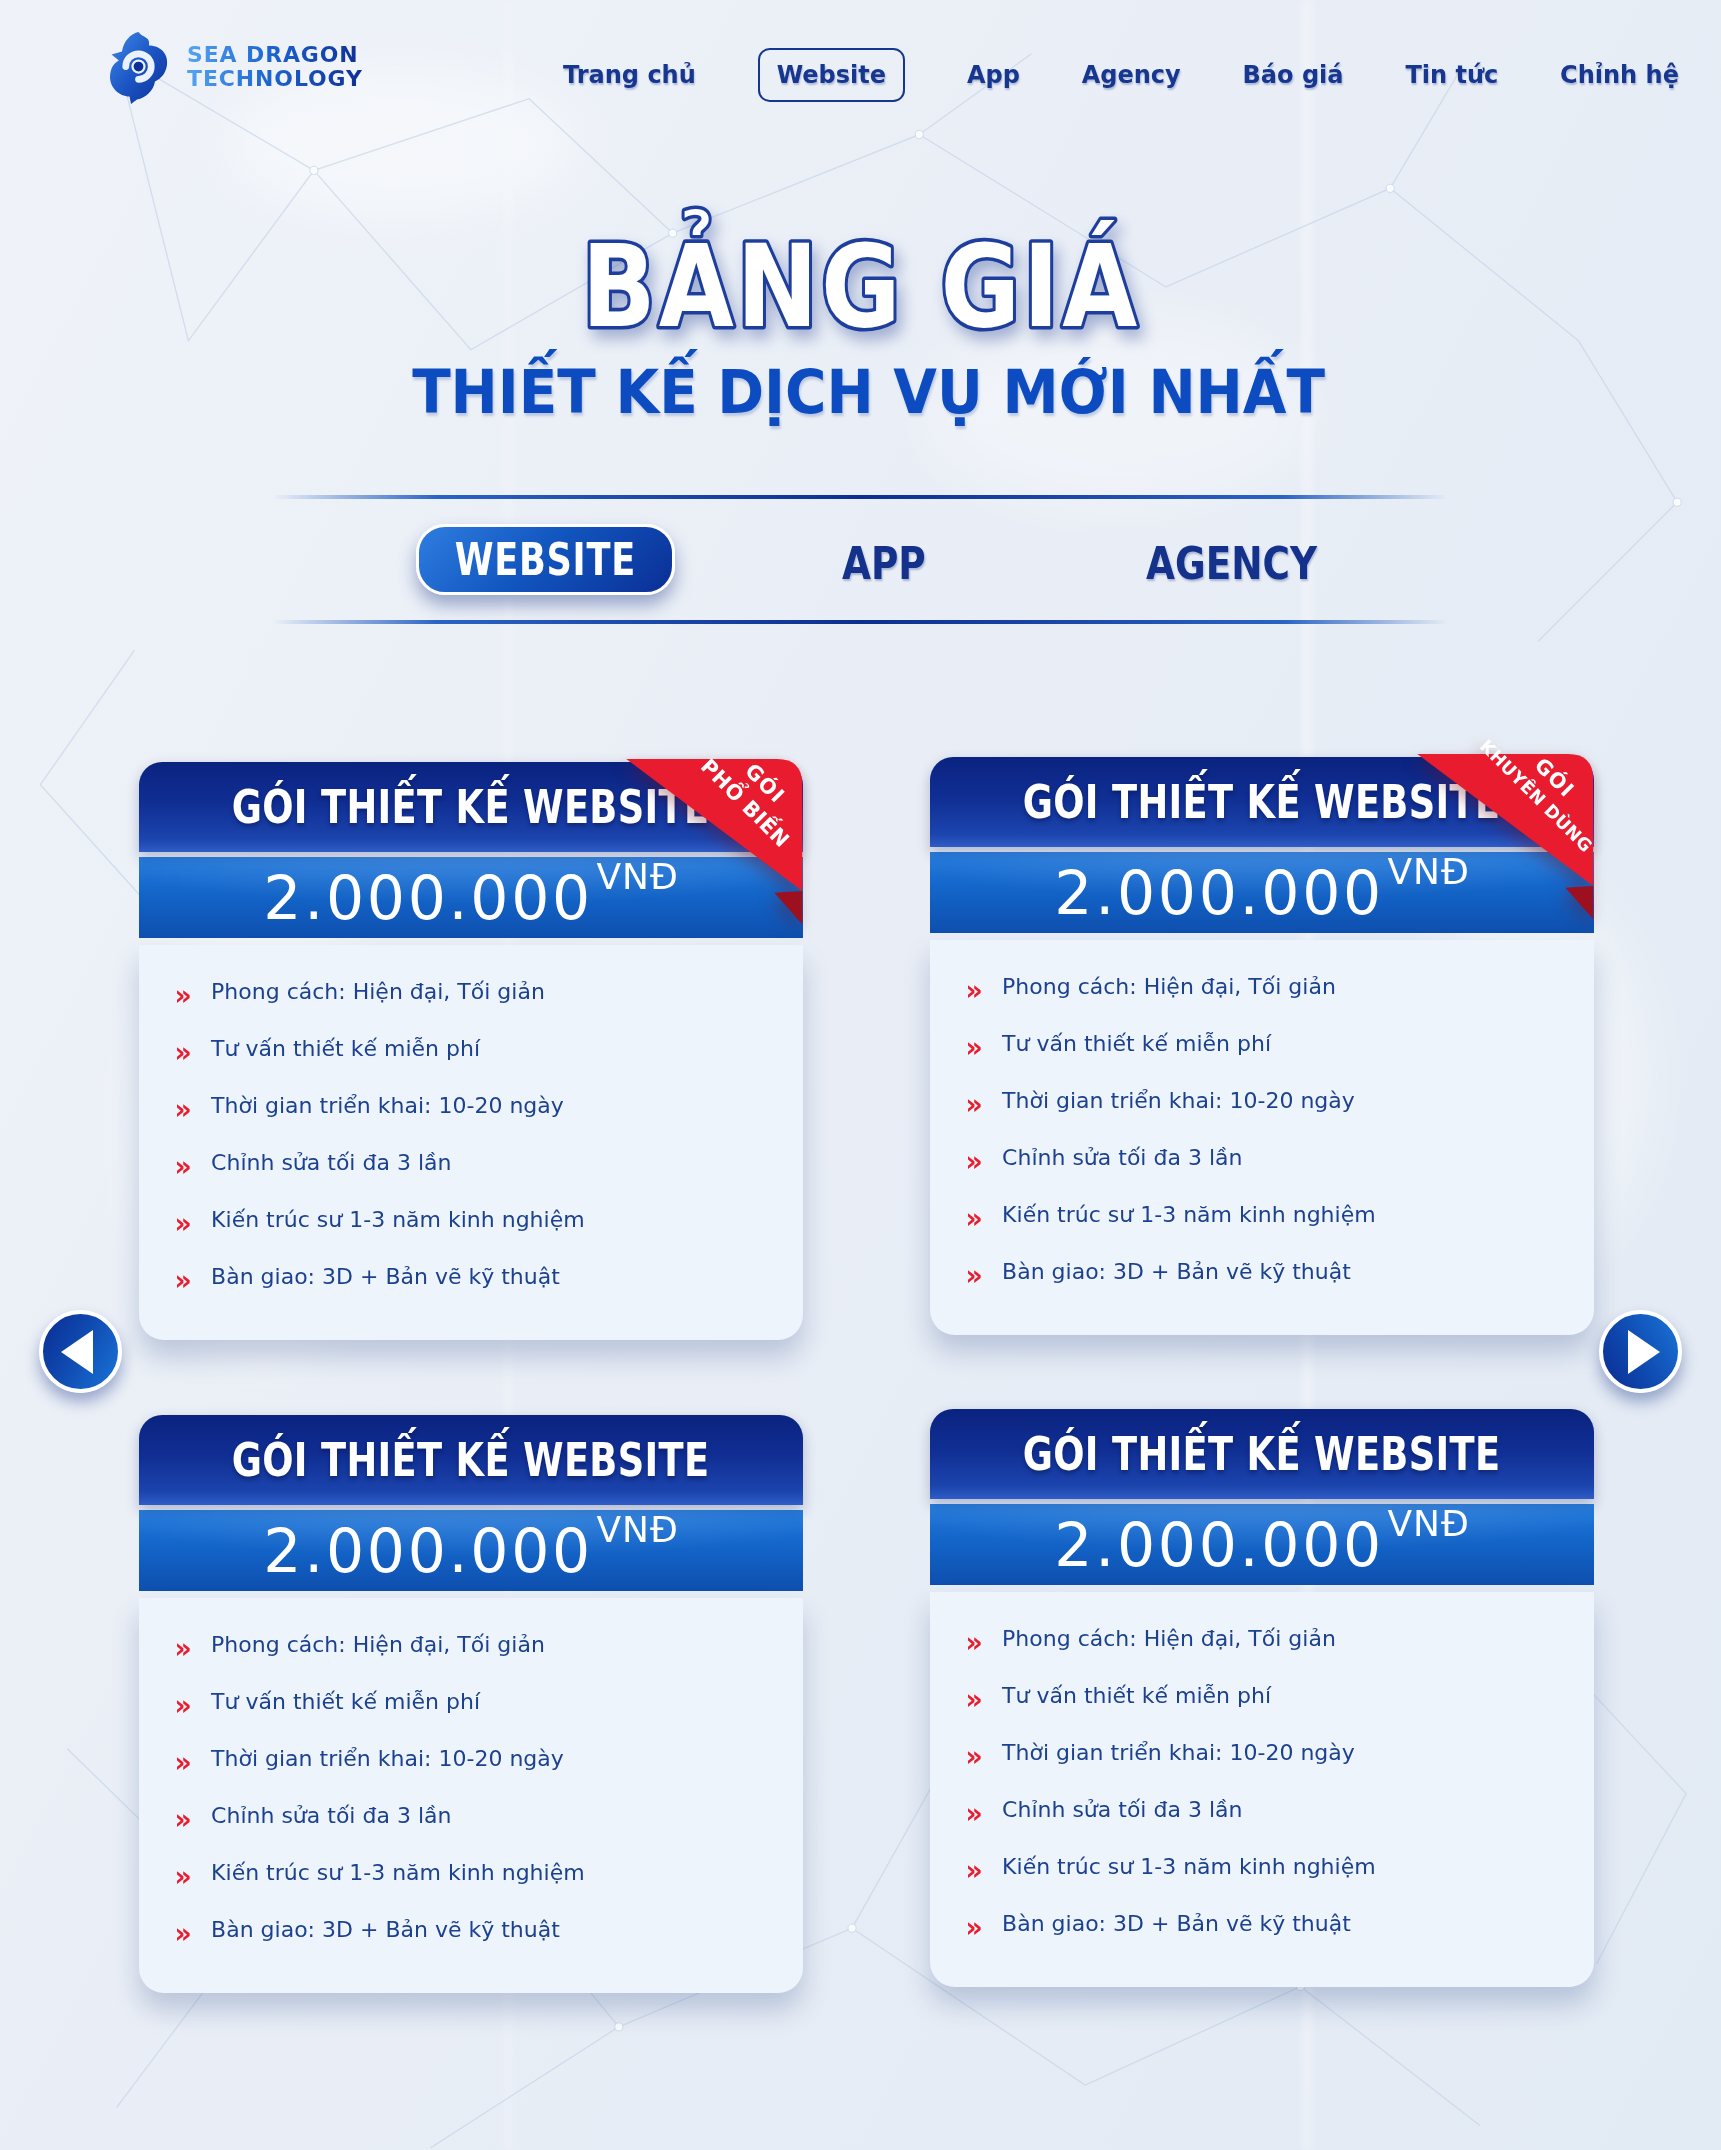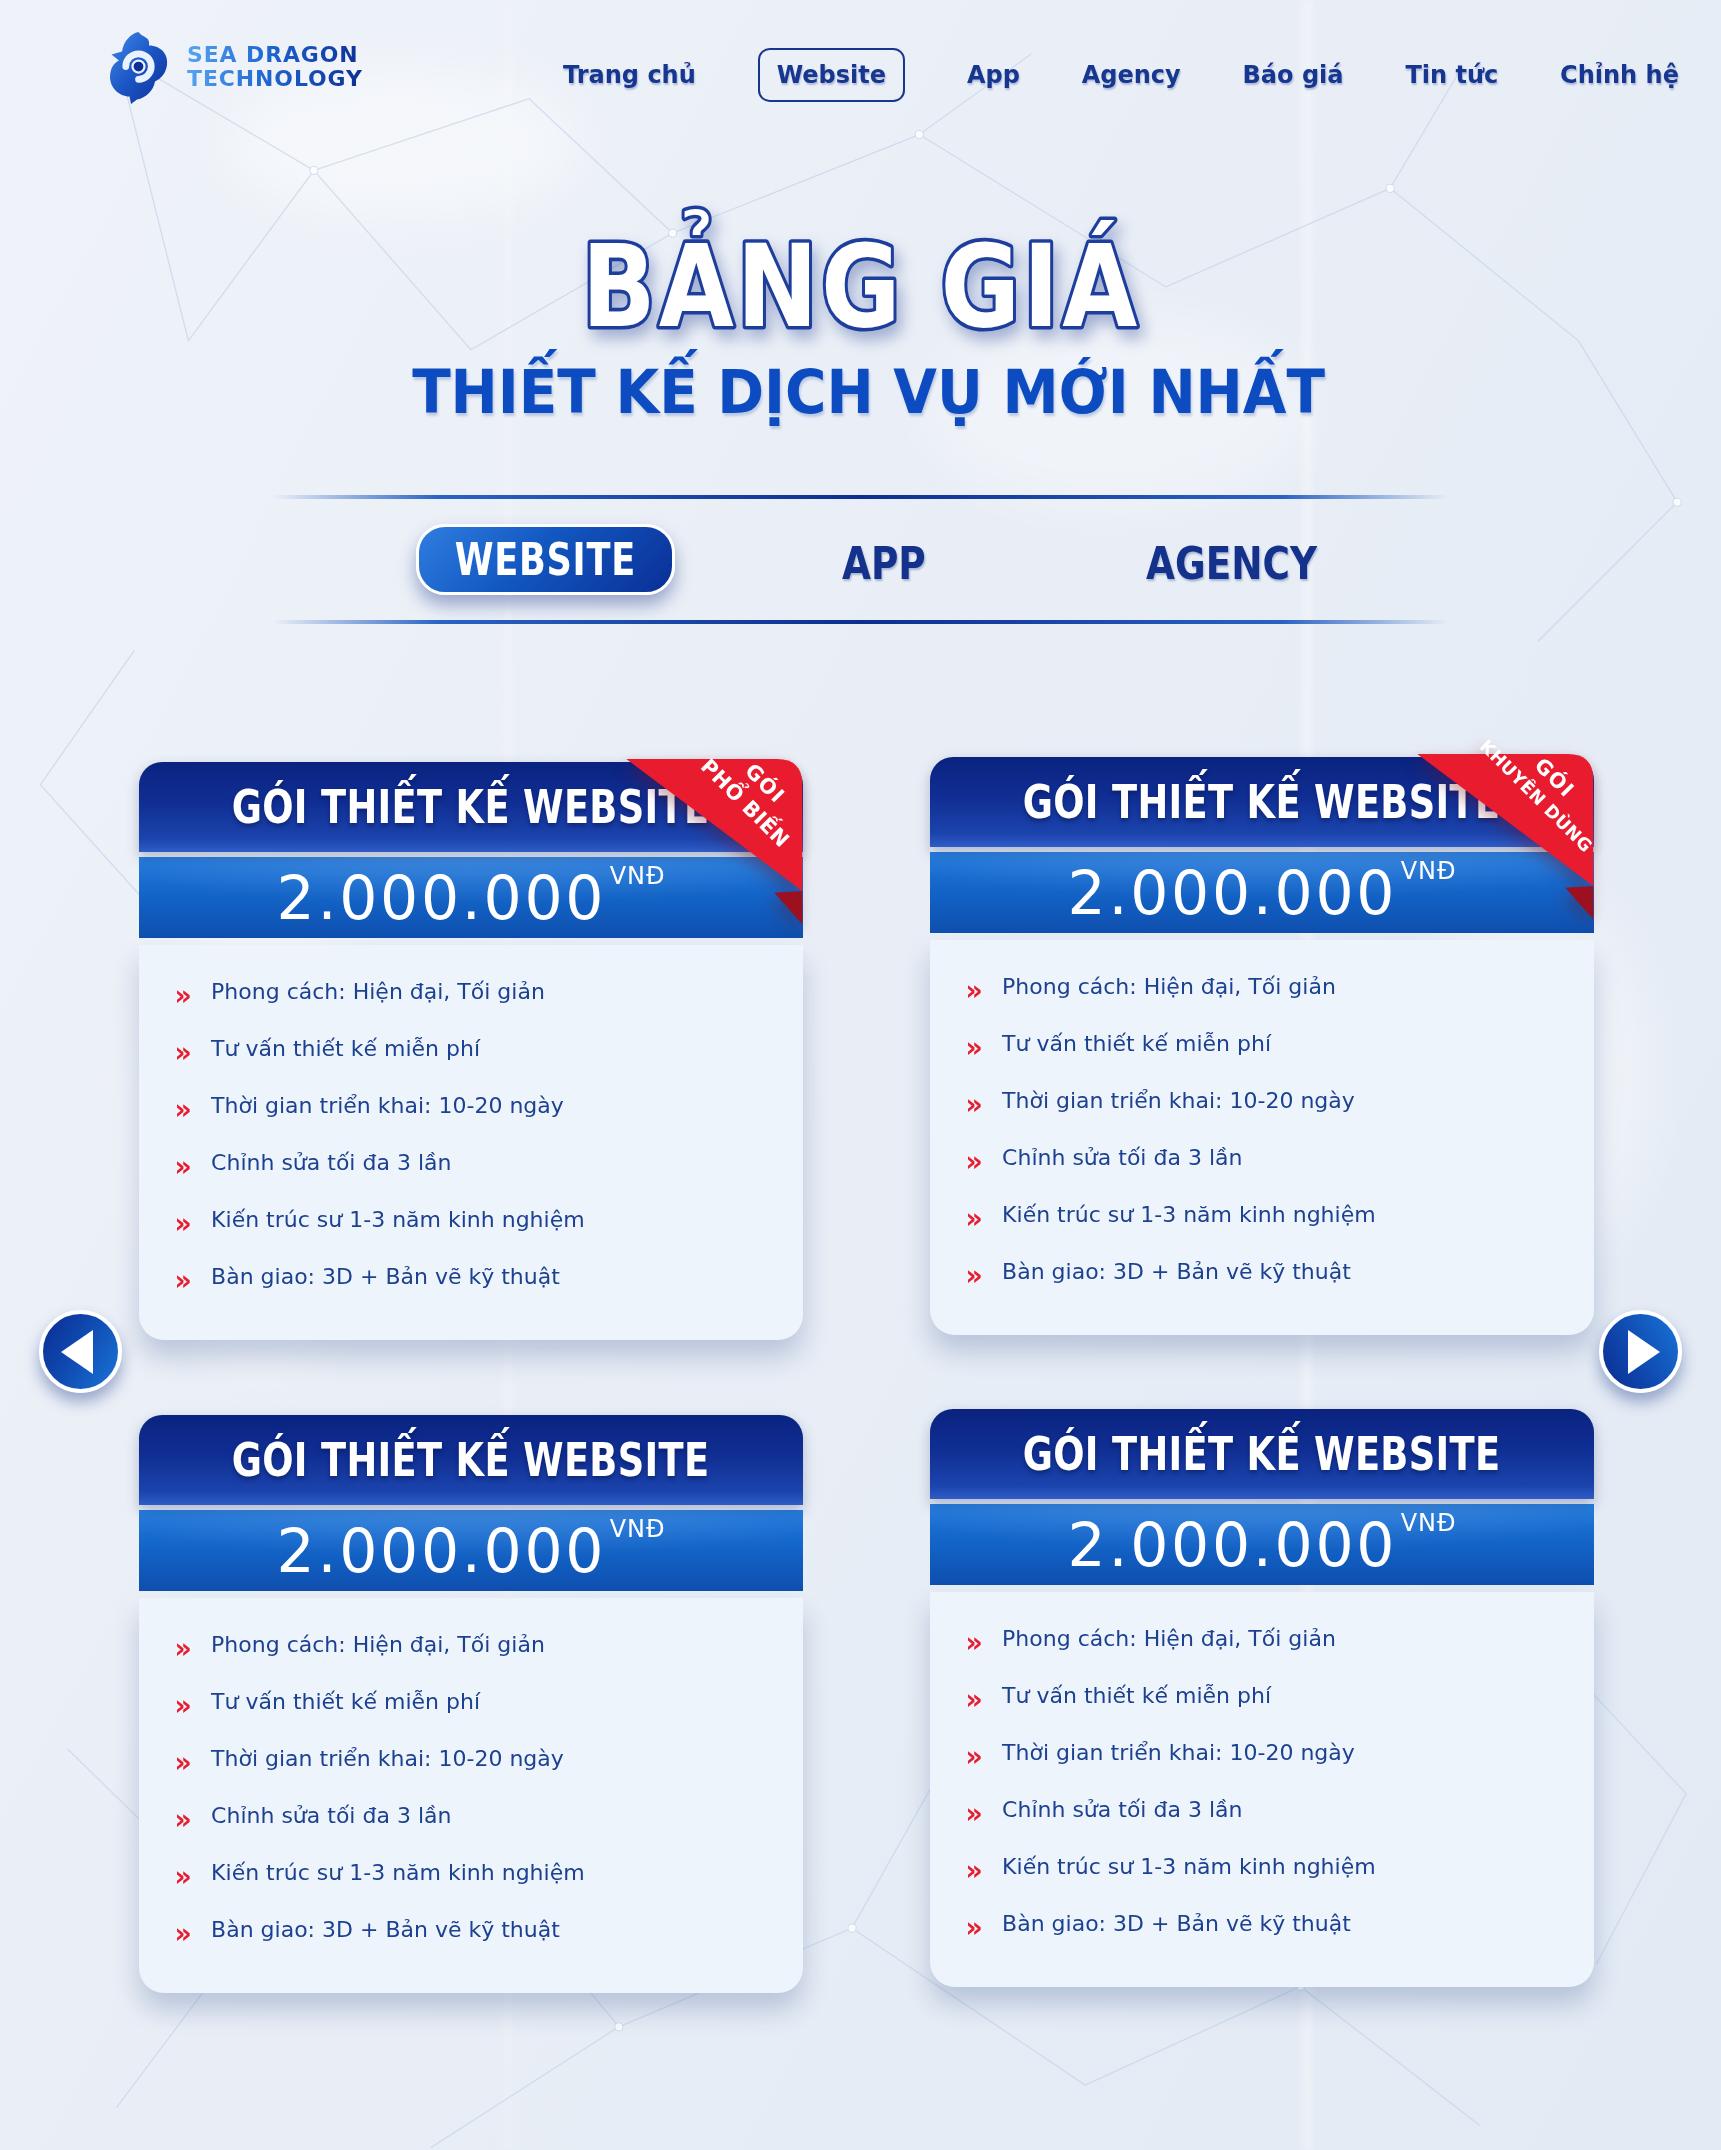--- a/index.html
+++ b/index.html
@@ -53,21 +53,21 @@
     background:linear-gradient(180deg,#0a2380 0%,#102e93 45%,#1b44ad 85%,#2f5cc6 100%);
     display:flex;align-items:center;justify-content:center;
     box-shadow:0 5.4px 12.6px rgba(10,30,90,.25);}
   .card-title{font-size:46px;font-weight:700;color:#ffffff;transform:scaleX(0.8);
     white-space:nowrap;letter-spacing:0.4px;text-shadow:0 2.7px 4.5px rgba(5,20,70,.45);}
   .card-price{margin-top:5.4px;height:81px;
     background:radial-gradient(130% 160% at 50% -30%,rgba(255,255,255,.22),rgba(255,255,255,0) 55%),
                linear-gradient(180deg,#1e78dd 0%,#1261c4 55%,#0e4fae 100%);
     display:flex;align-items:center;justify-content:center;}
   .price-text{font-size:60px;color:#ffffff;letter-spacing:2.7px;white-space:nowrap;}
-  .price-sup{font-size:24px;letter-spacing:0.9px;position:relative;top:-21.5px;margin-left:3.6px;}
+  .price-sup{font-size:36px;letter-spacing:0.9px;position:relative;top:-21.5px;margin-left:3.6px;}
   .card-body{margin-top:6.3px;background:#eef4fb;border-radius:0 0 25px 25px;
     padding:23px 35px 30px;box-shadow:0 17px 27px rgba(25,55,125,.22);}
   .feature{display:flex;align-items:flex-start;gap:19px;padding:10.3px 0;}
   .bullet{color:#e61e30;font-weight:700;font-size:28px;line-height:1.3;transform:scaleX(0.95);}
   .feature-text{font-size:22px;color:#1c4190;line-height:1.25;}
 
   
   .ribbon{position:absolute;top:-22.4px;right:-10px;width:193px;height:200px;z-index:5;
     filter:drop-shadow(-3.6px 7.2px 7.2px rgba(110,15,30,.35));}
   .ribbon svg{position:absolute;inset:0;width:100%;height:100%;}

